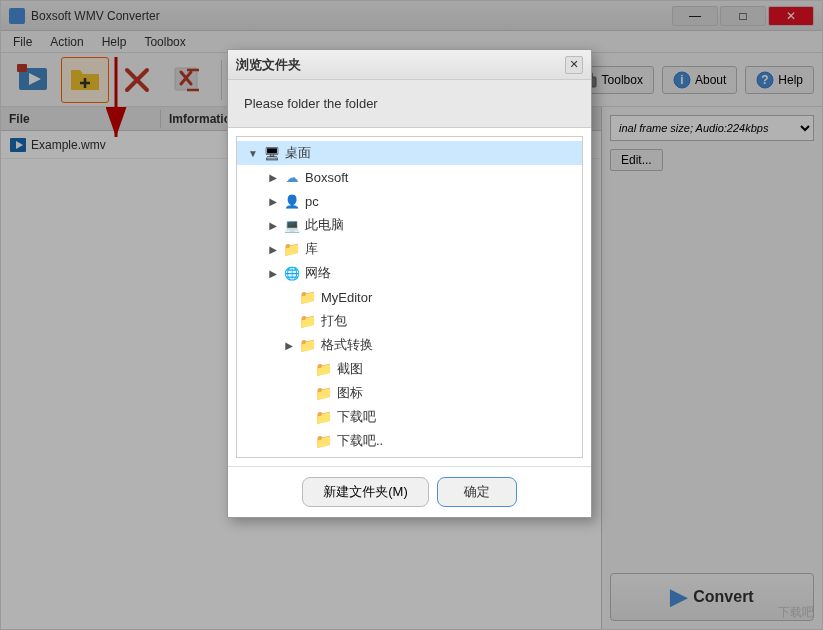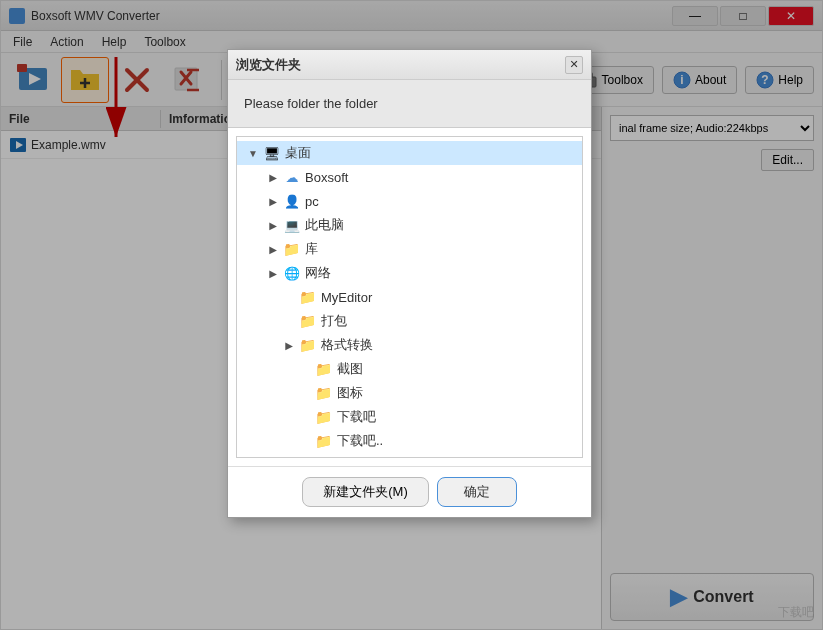--- a/index.html
+++ b/index.html
@@ -189,20 +189,21 @@
       align-items: center;
       gap: 4px;
     }
     .format-dropdown {
       flex: 1;
       height: 26px;
       border: 1px solid #bbb;
       background: white;
       font-size: 11px;
       padding: 0 4px;
+      font-style: italic;
     }
     .edit-btn {
       padding: 3px 10px;
       border: 1px solid #bbb;
       background: #f0f0f0;
       cursor: pointer;
       font-size: 12px;
       border-radius: 2px;
     }
     .convert-btn {
@@ -469,21 +470,21 @@
         </div>
       </div>
     </div>
 
     <div class="right-panel">
       <div class="format-select-row">
         <select class="format-dropdown">
           <option>inal frame size; Audio:224kbps</option>
         </select>
       </div>
-      <div style="display:flex; justify-content:flex-end;">
+      <div style="display:flex; ">
         <button class="edit-btn">Edit...</button>
       </div>
       <div style="flex:1;"></div>
       <button class="convert-btn">
         <span class="play-icon">▶</span>
         <span>Convert</span>
       </button>
     </div>
   </div>
 

